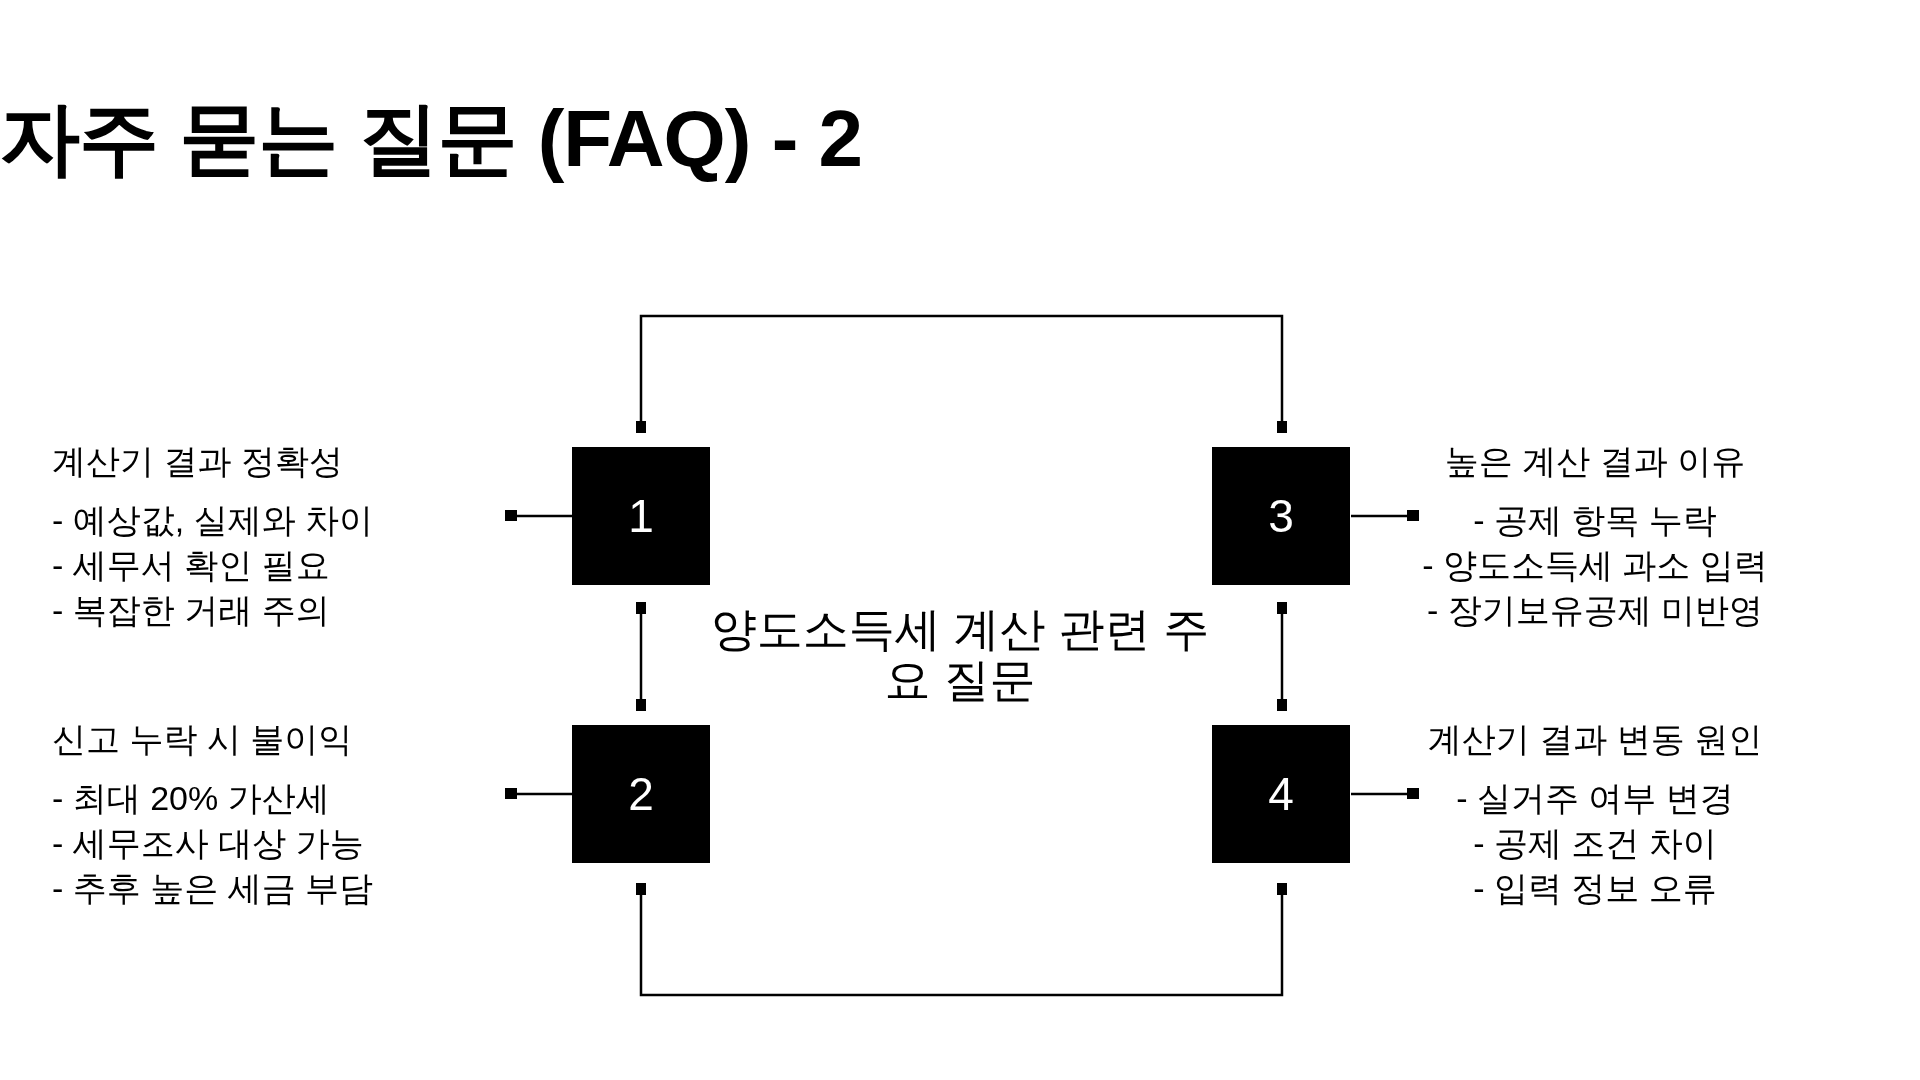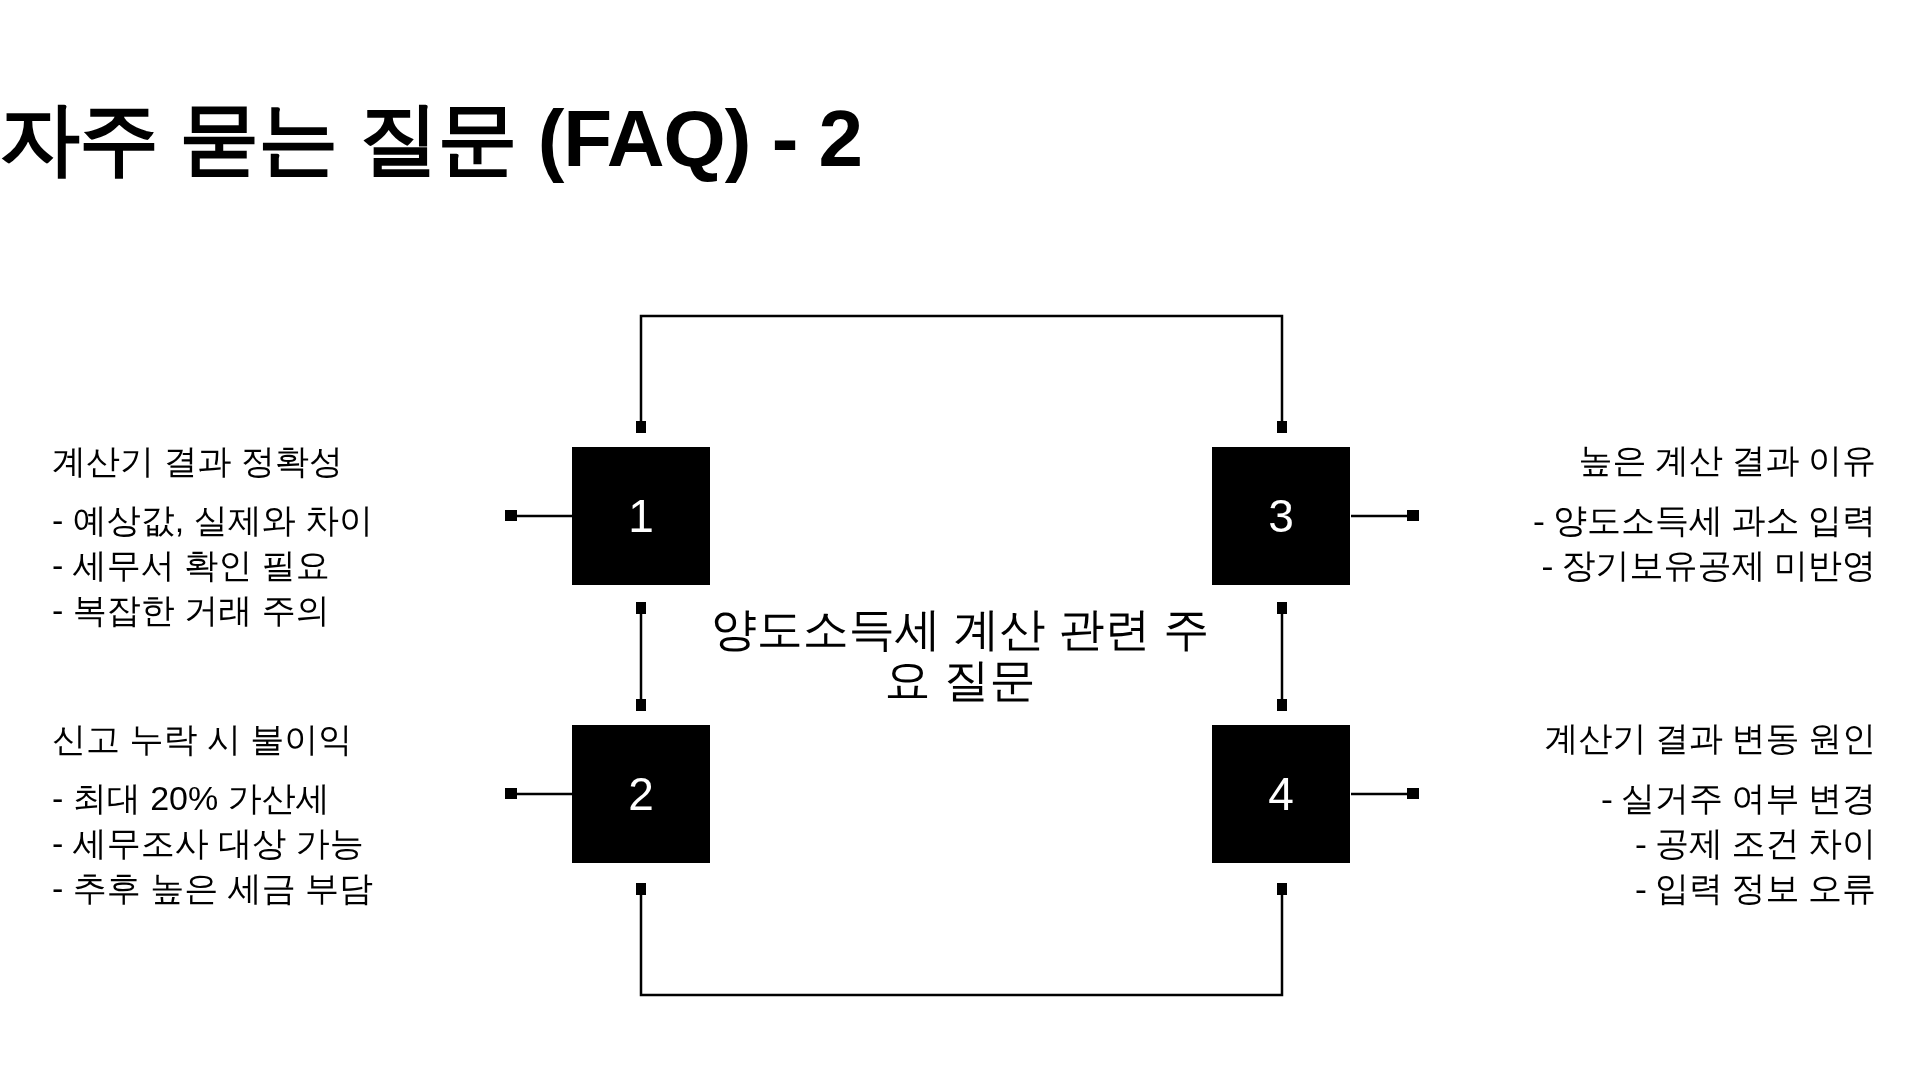--- a/index.html
+++ b/index.html
@@ -60,21 +60,21 @@
     margin-bottom: 17px;
     white-space: nowrap;
   }
   .tblock .tb-bullet {
     font-size: 34px;
     font-weight: 400;
     line-height: 45px;
     white-space: nowrap;
   }
   .tblock.side-left { left: 52px; width: 420px; text-align: left; }
-  .tblock.side-right { left: 1436px; width: 440px; text-align: right; font-family: Liberation Serif, serif; }
+  .tblock.side-right { left: 1375px; width: 440px; text-align: center; }
   #block1, #block3 { top: 441px; }
   #block2, #block4 { top: 719px; }
   .center-label {
     position: absolute;
     top: 604px;
     left: 660px;
     width: 600px;
     text-align: center;
     font-size: 46px;
     font-weight: 400;
@@ -139,20 +139,21 @@
 
   <div class="tblock side-left" id="block2">
     <div class="tb-title">신고 누락 시 불이익</div>
     <div class="tb-bullet">- 최대 20% 가산세</div>
     <div class="tb-bullet">- 세무조사 대상 가능</div>
     <div class="tb-bullet">- 추후 높은 세금 부담</div>
   </div>
 
   <div class="tblock side-right" id="block3">
     <div class="tb-title">높은 계산 결과 이유</div>
+    <div class="tb-bullet">- 공제 항목 누락</div>
     <div class="tb-bullet">- 양도소득세 과소 입력</div>
     <div class="tb-bullet">- 장기보유공제 미반영</div>
   </div>
 
   <div class="tblock side-right" id="block4">
     <div class="tb-title">계산기 결과 변동 원인</div>
     <div class="tb-bullet">- 실거주 여부 변경</div>
     <div class="tb-bullet">- 공제 조건 차이</div>
     <div class="tb-bullet">- 입력 정보 오류</div>
   </div>

